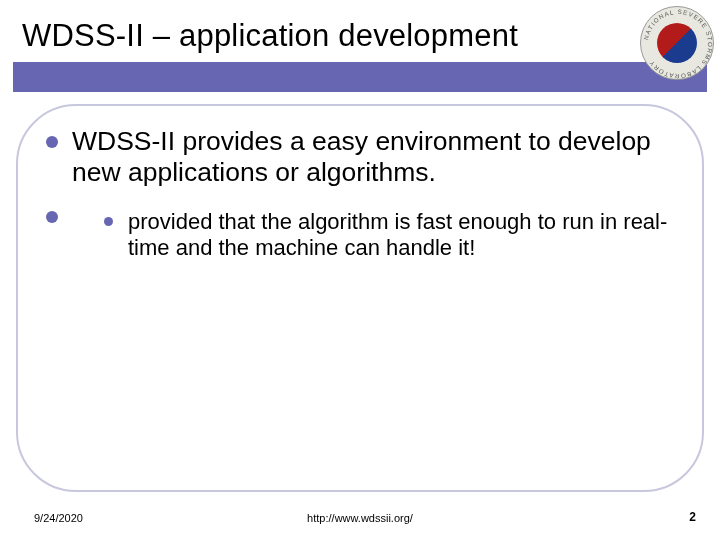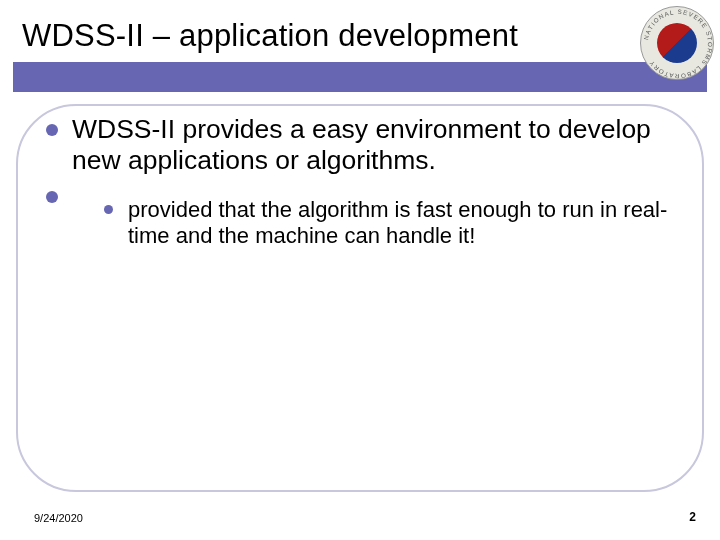--- a/index.html
+++ b/index.html
@@ -78,21 +78,21 @@
   .content {
     position: absolute;
     top: 114px;
     left: 46px;
     right: 30px;
   }
   .l1 {
     font-size: 26.5px;
     color: #000;
     line-height: 1.18;
-    margin: 0 0 4px 0;
+    margin: 12px 0 4px 0;
     padding-left: 26px;
     position: relative;
   }
   .l1 .dot {
     position: absolute;
     left: 0;
     top: 10px;
     width: 12px;
     height: 12px;
     border-radius: 50%;
@@ -168,15 +168,16 @@
     <div class="l1">
       <span class="dot"></span>
     </div>
     <div class="l2">
       <span class="dot2"></span>
       <span>provided that the algorithm is fast enough to run in real-time and the machine can handle it!</span>
     </div>
   </div>
 
   <div class="footer-date">9/24/2020</div>
+  <div class="footer-url">http://www.wdssii.org/</div>
   <div class="footer-num">2</div>
 
 </div>
 
 </body></html>

